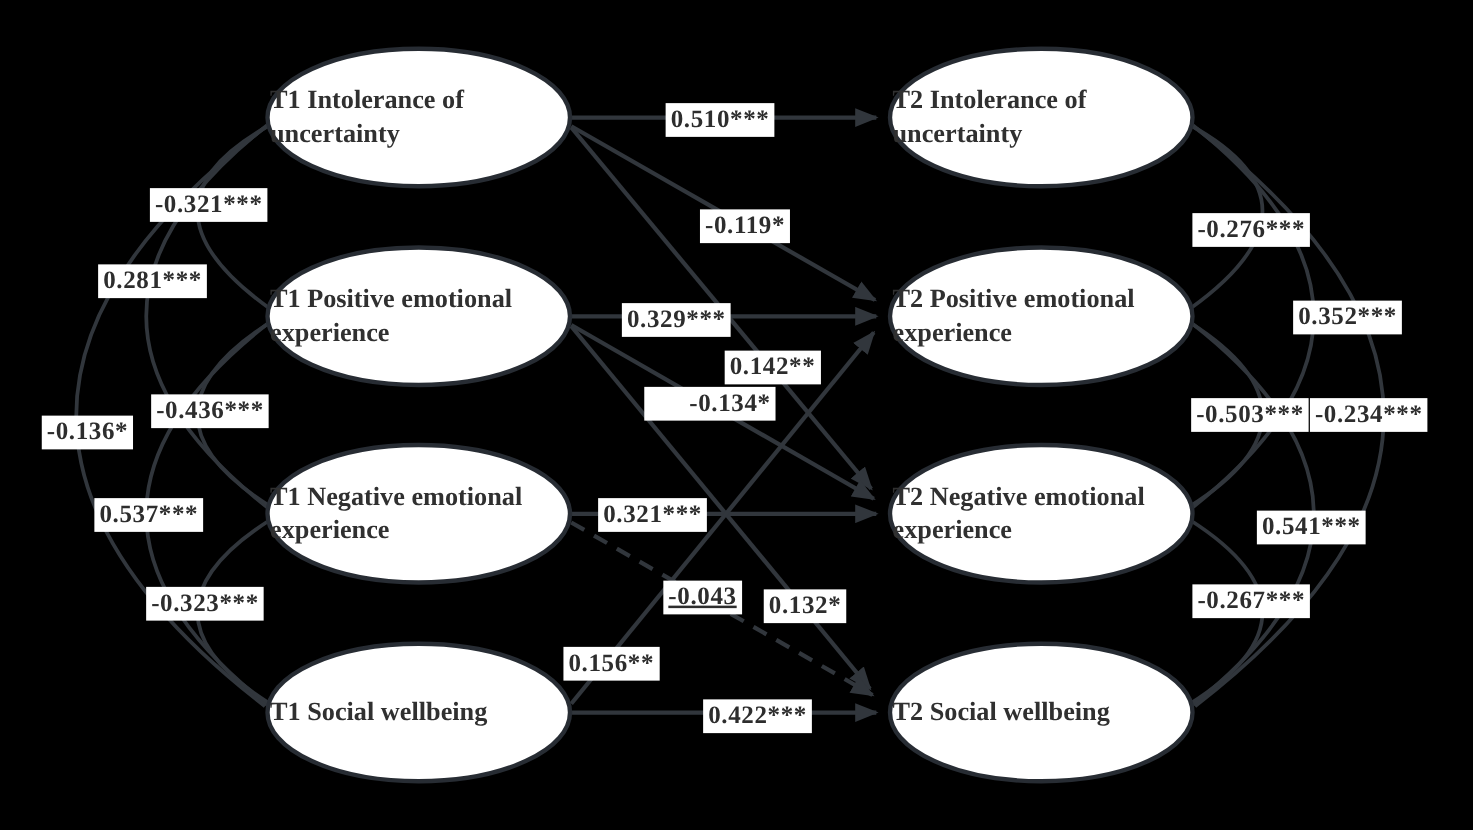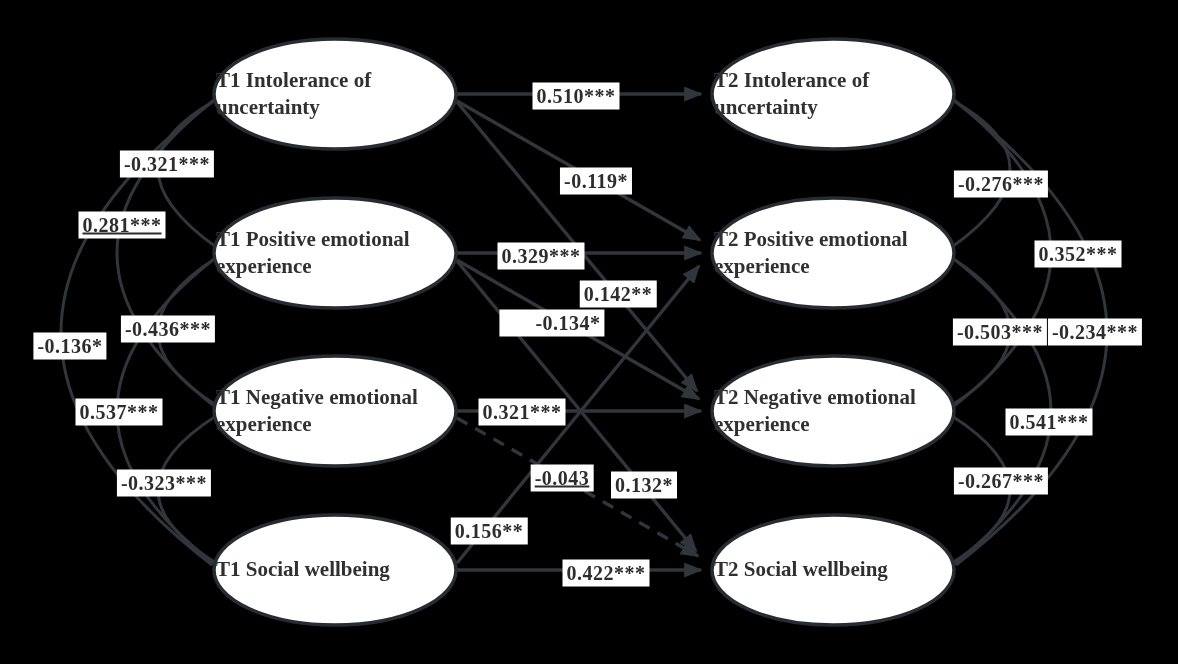--- a/index.html
+++ b/index.html
@@ -64,36 +64,36 @@
         <ellipse cx="335" cy="411" rx="121" ry="55" fill="#ffffff" stroke="#272c33" stroke-width="3.5"></ellipse>
         <ellipse cx="335" cy="570" rx="121" ry="55" fill="#ffffff" stroke="#272c33" stroke-width="3.5"></ellipse>
         <ellipse cx="833" cy="94" rx="121" ry="55" fill="#ffffff" stroke="#272c33" stroke-width="3.5"></ellipse>
         <ellipse cx="833" cy="253" rx="121" ry="55" fill="#ffffff" stroke="#272c33" stroke-width="3.5"></ellipse>
         <ellipse cx="833" cy="411" rx="121" ry="55" fill="#ffffff" stroke="#272c33" stroke-width="3.5"></ellipse>
         <ellipse cx="833" cy="570" rx="121" ry="55" fill="#ffffff" stroke="#272c33" stroke-width="3.5"></ellipse>
       </g>
   </svg>
   <div id="label-layer">
       <div class="coef" style="left: 167px; top: 164px;">-0.321***</div>
-      <div class="coef" style="left: 122px; top: 225px; text-decoration: underline;">0.281***</div>
+      <div class="coef" style="left: 122px; top: 225px;">0.281***</div>
       <div class="coef" style="left: 70px; top: 318px; margin-top: 28px;">-0.136*</div>
       <div class="coef" style="left: 168px; top: 329px;">-0.436***</div>
       <div class="coef" style="left: 119px; top: 412px;">0.537***</div>
       <div class="coef" style="left: 164px; top: 483px;">-0.323***</div>
       <div class="coef" style="left: 1001px; top: 168px; margin-top: 16px;">-0.276***</div>
       <div class="coef" style="left: 1050px; top: 254px; margin-left: 28px;">0.352***</div>
       <div class="coef" style="left: 1095px; top: 332px;">-0.234***</div>
       <div class="coef" style="left: 1000px; top: 332px;">-0.503***</div>
       <div class="coef" style="left: 1049px; top: 422px;">0.541***</div>
       <div class="coef" style="left: 1001px; top: 481px; text-align: right;">-0.267***</div>
       <div class="coef" style="left: 576px; top: 96px;">0.510***</div>
       <div class="coef" style="left: 596px; top: 181px;">-0.119*</div>
       <div class="coef" style="left: 618px; top: 294px;">0.142**</div>
       <div class="coef" style="left: 541px; top: 256px;">0.329***</div>
-      <div class="coef" style="left: 552px; top: 323px; padding-left: 36px;">-0.134*</div>
+      <div class="coef" style="left: 568px; top: 323px; padding-left: 36px;">-0.134*</div>
       <div class="coef" style="left: 644px; top: 485px;">0.132*</div>
       <div class="coef" style="left: 522px; top: 412px;">0.321***</div>
       <div class="coef" style="left: 562px; top: 478px; text-decoration: underline;">-0.043</div>
       <div class="coef" style="left: 489px; top: 531px;">0.156**</div>
       <div class="coef" style="left: 558px; top: 573px; margin-left: 48px;">0.422***</div>
       <div class="node-label" style="left: 335px; top: 94px;">T1 Intolerance of uncertainty</div>
       <div class="node-label" style="left: 335px; top: 253px;">T1 Positive emotional experience</div>
       <div class="node-label" style="left: 335px; top: 411px;">T1 Negative emotional experience</div>
       <div class="node-label" style="left: 335px; top: 570px;">T1 Social wellbeing</div>
       <div class="node-label" style="left: 833px; top: 94px;">T2 Intolerance of uncertainty</div>

